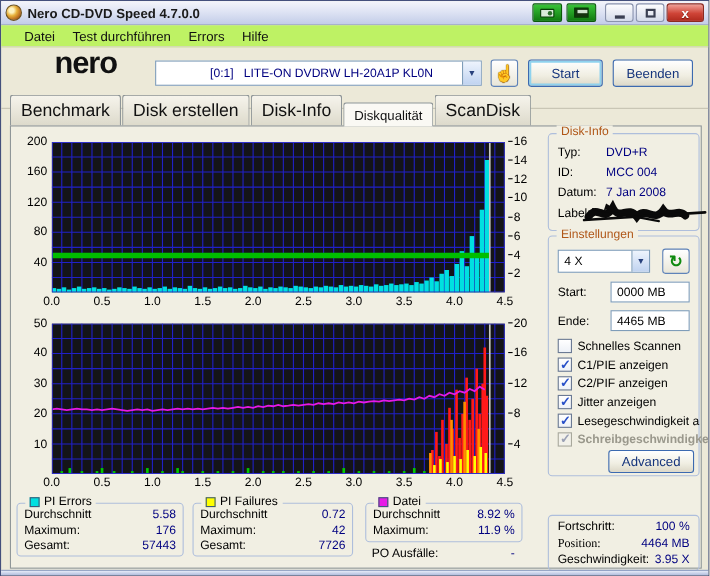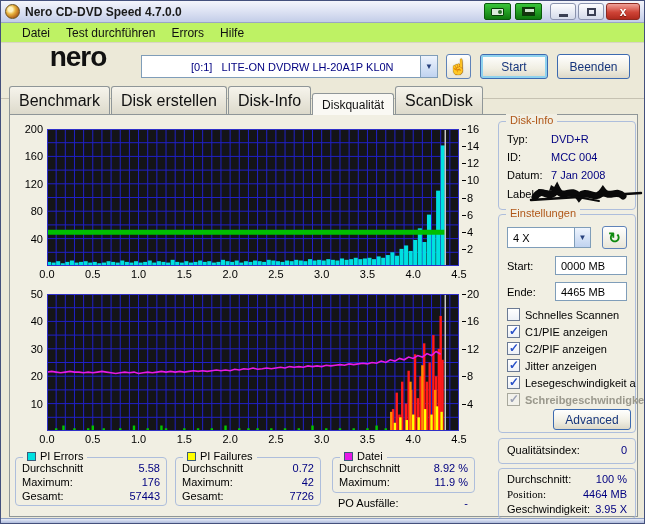--- a/index.html
+++ b/index.html
@@ -524,27 +524,23 @@
       <span class="cb checked"></span>
         <span>Lesegeschwindigkeit a</span>
     </div>
     <div class="cbrow disabled" style="left:8px;top:178px;font-weight:bold;">
       <span class="cb checked"></span>
         <span>Schreibgeschwindigkei</span>
     </div>
     <div class="pushbtn advbtn" style="left:54px;top:194px;">Advanced</div>
   </div>
 
-  <div class="group" style="left:497px;top:437px;width:138px;height:26px;">
-    <span class="row" style="left:8px;top:5px;">Qualitätsindex:</span>
-    <span class="rowval" style="right:8px;top:5px;">0</span>
-  </div>
 
   <div class="group" style="left:497px;top:467px;width:138px;height:51px;">
-    <span class="row" style="left:8px;top:4px;">Durchschnitt:</span>
+    <span class="row" style="left:8px;top:4px;">Fortschritt:</span>
     <span class="rowval" style="right:8px;top:4px;">100 %</span>
     <span class="row" style="left:8px;top:19px;font-family:Liberation Serif, serif;">Position:</span>
     <span class="rowval" style="right:8px;top:19px;">4464 MB</span>
     <span class="row" style="left:8px;top:34px;">Geschwindigkeit:</span>
     <span class="rowval" style="right:8px;top:34px;">3.95 X</span>
   </div>
 
   <div class="group" style="left:14px;top:456px;width:152px;height:49px;">
     <span class="legend black">
         <span class="swatch" style="background:#00e0e0;"></span>

